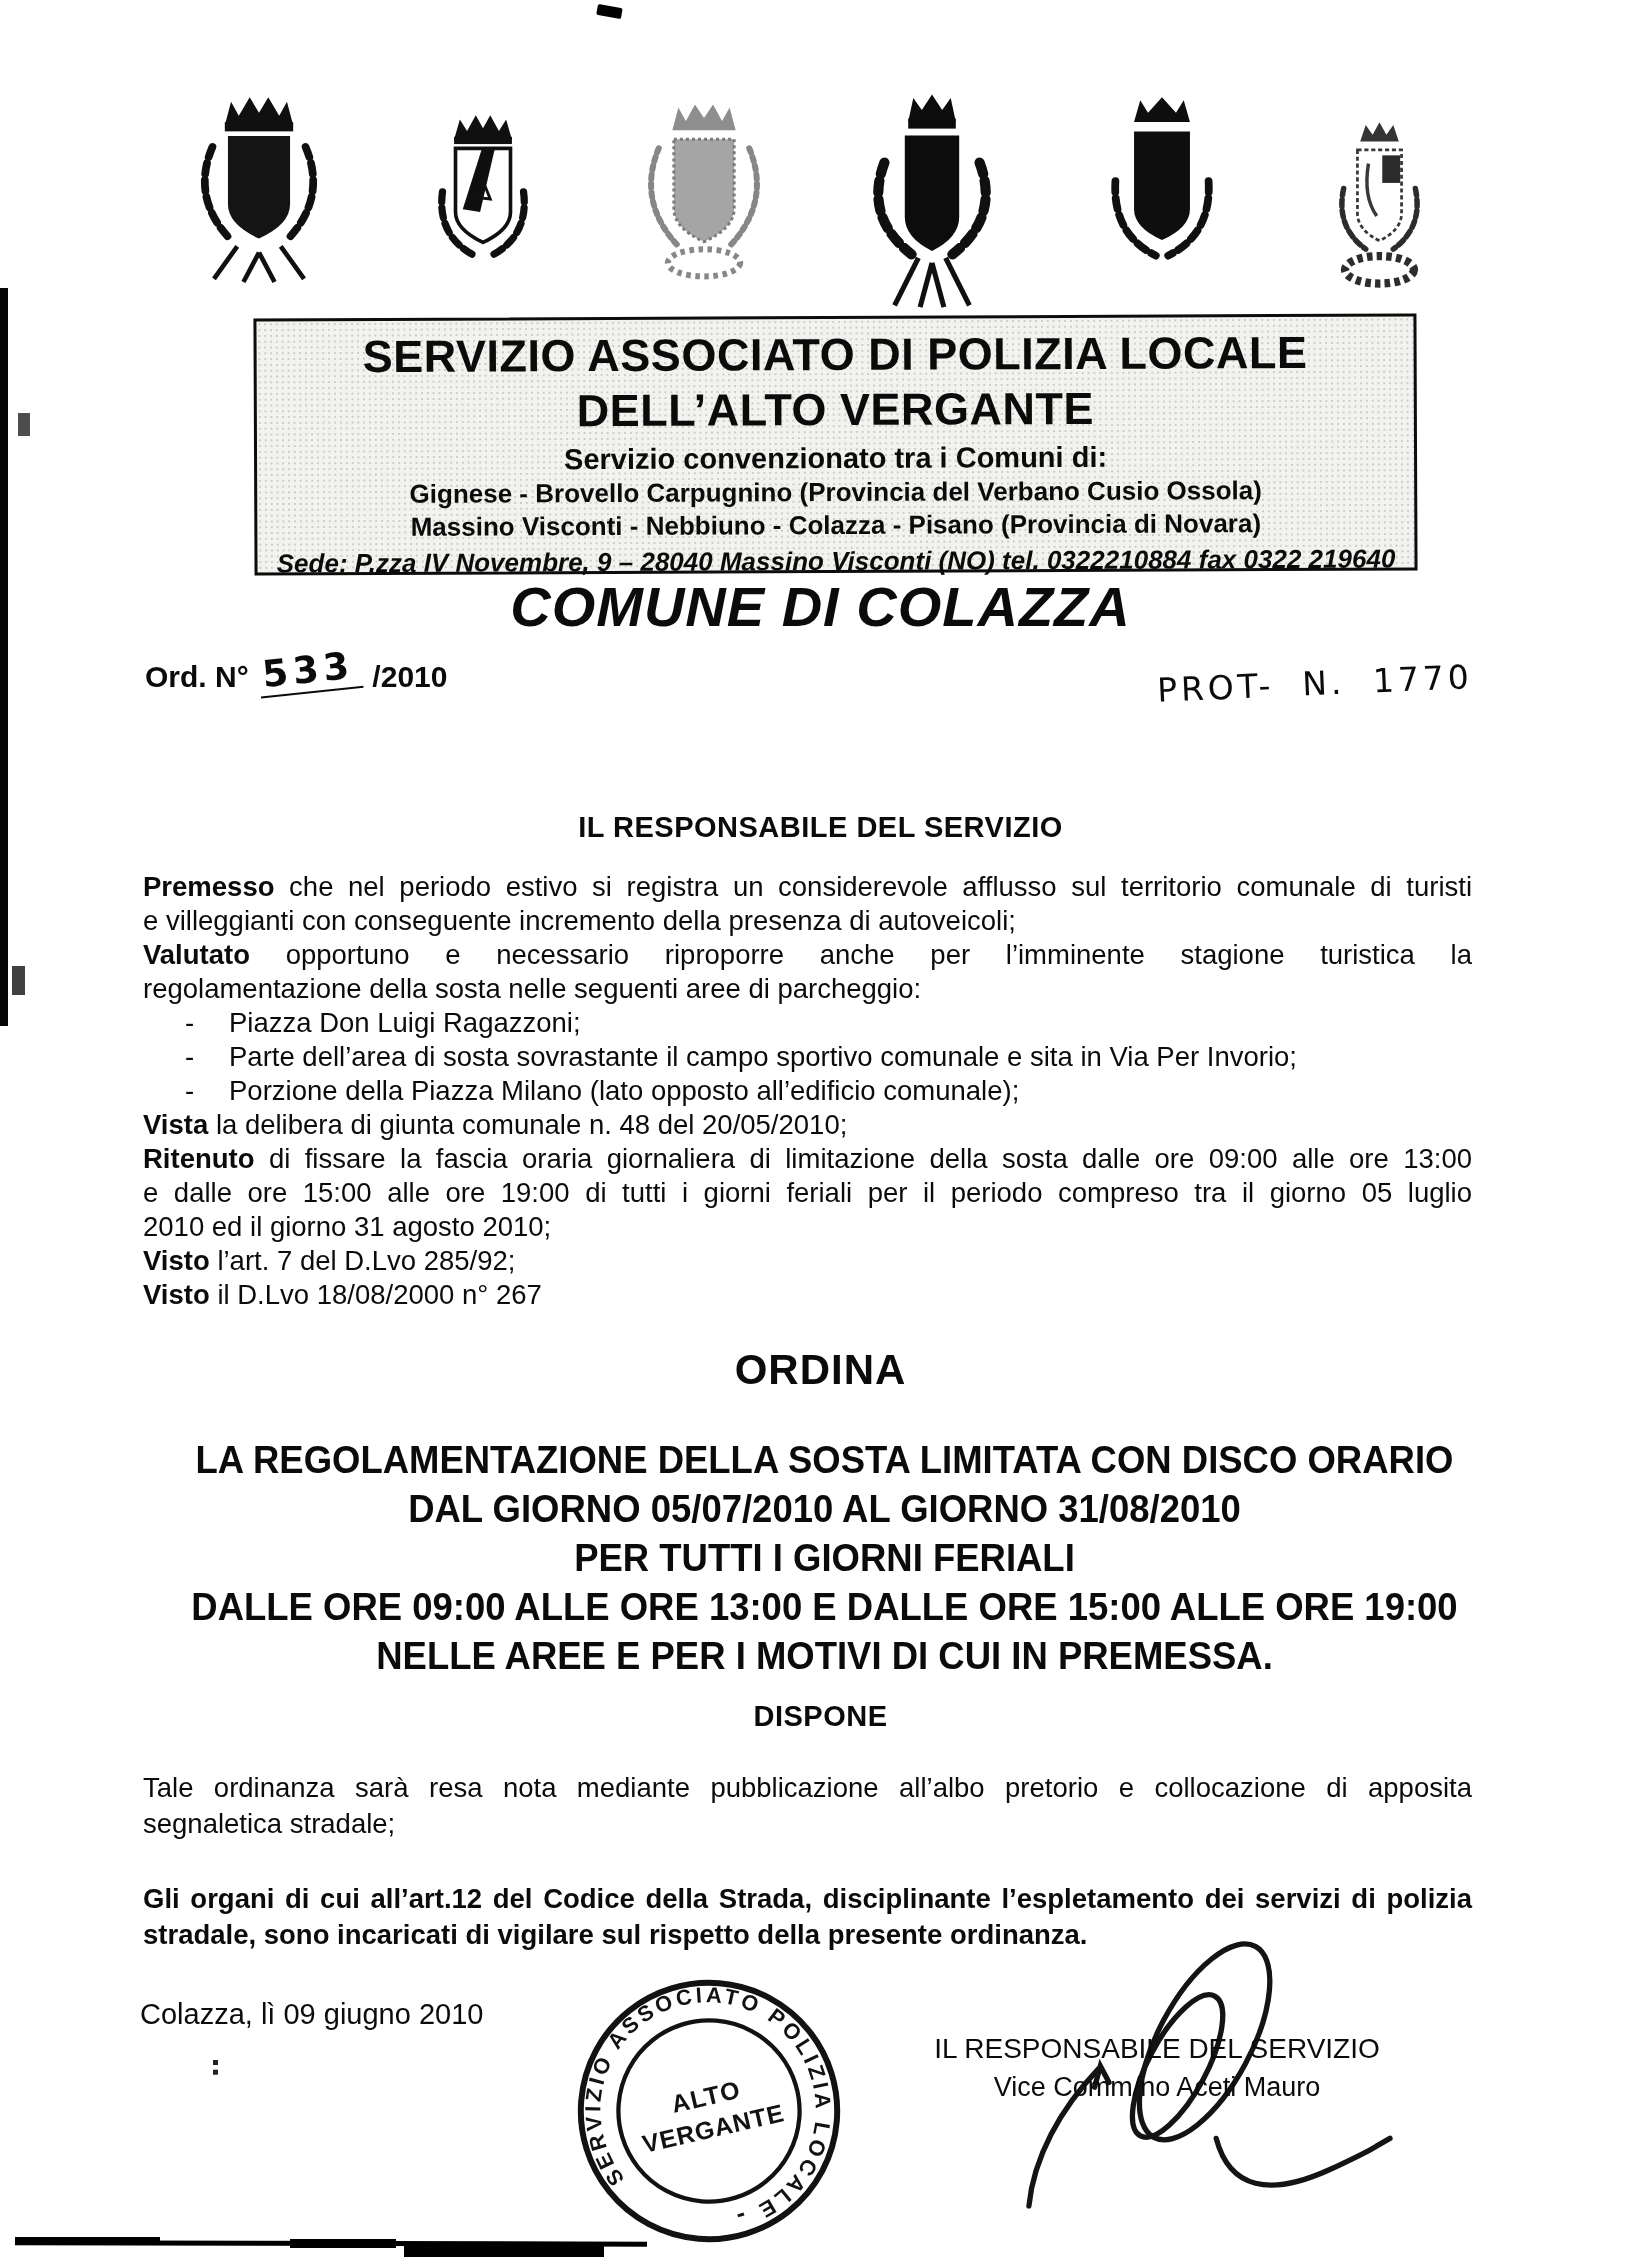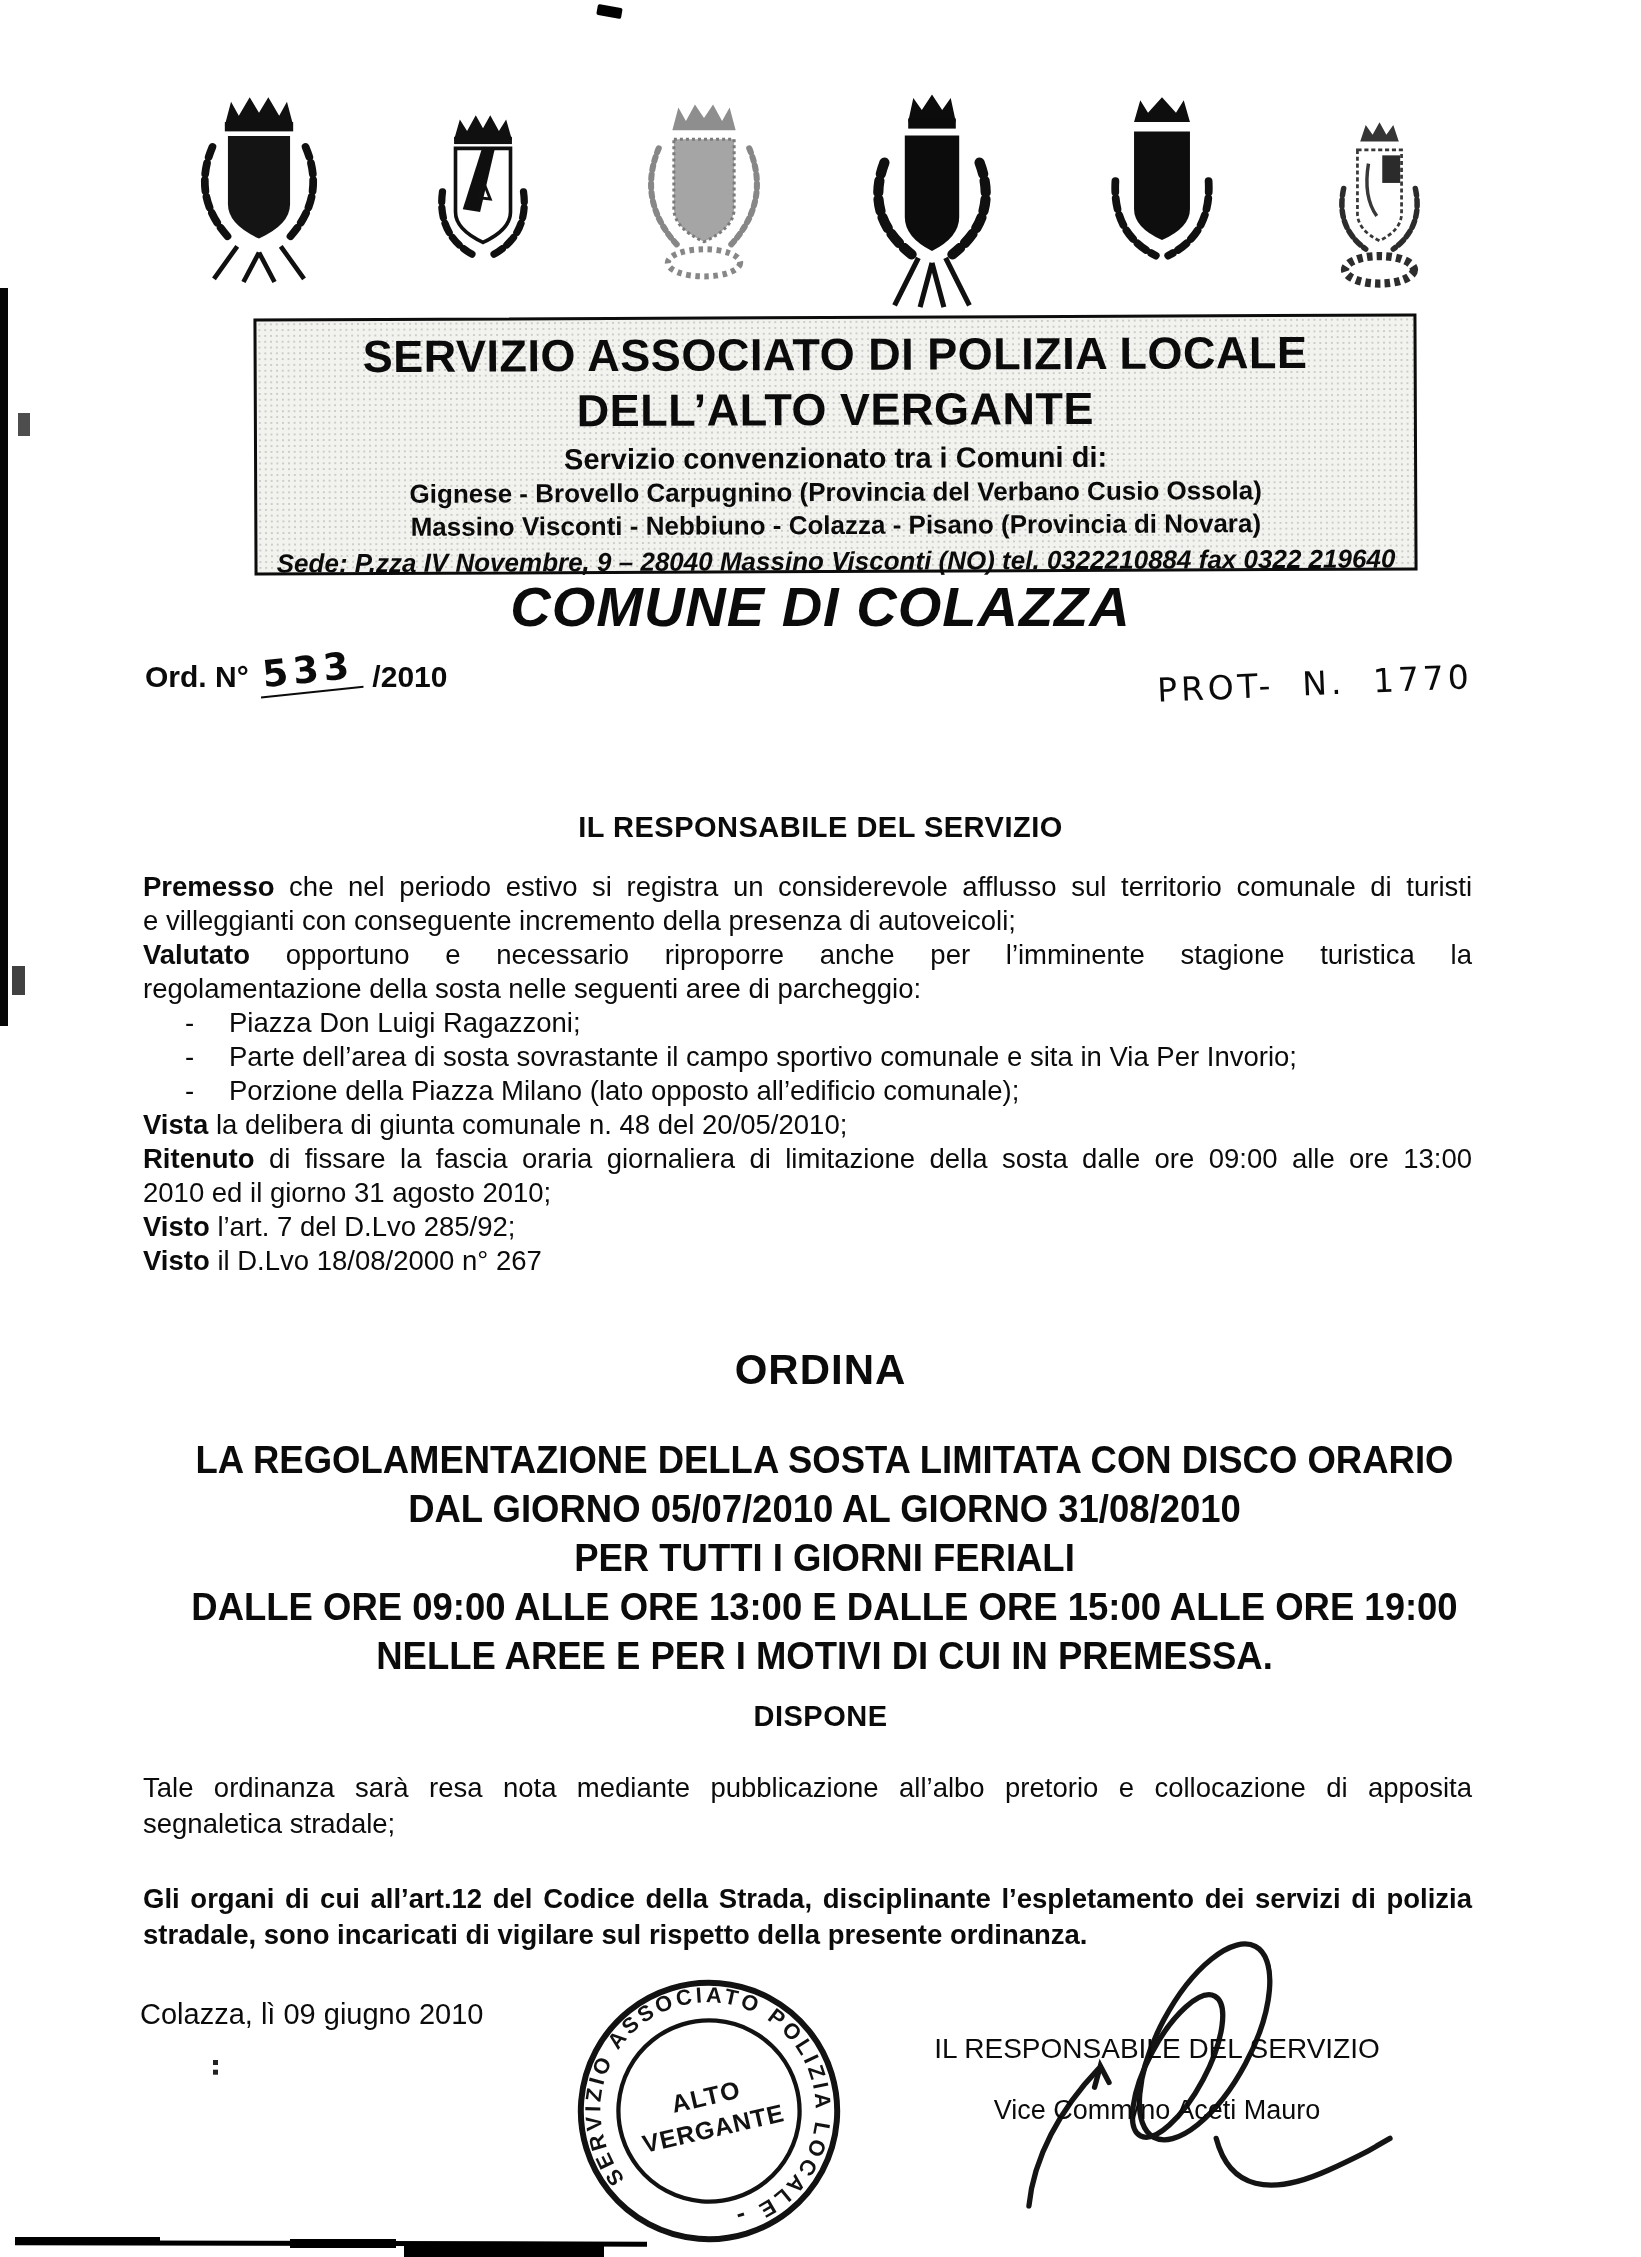--- a/index.html
+++ b/index.html
@@ -48,21 +48,21 @@
   .ordina-block{position:absolute;top:1436px;left:4px;width:100%;text-align:center;font-weight:bold;font-size:38px;line-height:49px;}
   .ordina-block div{transform:scaleX(.96);}
   .dispone-heading{position:absolute;top:1700px;left:0;width:100%;text-align:center;font-size:29px;font-weight:bold;letter-spacing:0.5px;}
   .dispone-p1{position:absolute;left:143px;top:1770px;width:1329px;font-size:27.5px;line-height:36px;}
   .dispone-p2{position:absolute;left:143px;top:1881px;width:1329px;font-size:27.5px;line-height:36px;font-weight:bold;}
   
   .date-line{position:absolute;left:140px;top:1998px;font-size:29px;}
   .stamp{position:absolute;left:568px;top:1970px;transform:rotate(-17deg);}
   .sig-svg{position:absolute;left:915px;top:1921px;}
   .sig-role{position:absolute;left:929px;top:2033px;width:456px;text-align:center;font-size:28px;}
-  .sig-name{position:absolute;left:929px;top:2072px;width:456px;text-align:center;font-size:27px;margin-top:23px;}
+  .sig-name{position:absolute;left:929px;top:2072px;width:456px;text-align:center;font-size:27px;}
   
   .left-bar{position:absolute;left:0;top:288px;width:7.7px;height:738px;background:#060606;}
   .top-mark{position:absolute;left:597px;top:5.8px;width:25px;height:10.6px;background:#000;transform:rotate(10deg);border-radius:1.9px;}
   .speck{position:absolute;background:#111;}
   .colon-mark{position:absolute;left:213px;top:2060px;width:4.8px;height:4.8px;background:#222;box-shadow:0 9.7px 0 #222;}
   .band1{position:absolute;left:15.4px;top:2241px;width:632px;height:4.8px;background:#000;transform:rotate(.12deg);}
   .band2{position:absolute;left:404px;top:2243px;width:200px;height:13.5px;background:#000;}
   .band3{position:absolute;left:15.4px;top:2237px;width:145px;height:5.8px;background:#000;}
   .band4{position:absolute;left:290px;top:2239px;width:106px;height:8.7px;background:#000;}
 </style>
@@ -189,20 +189,21 @@
       <span>Porzione della Piazza Milano (lato opposto all’edificio comunale);</span>
     </div>
     <div class="lline">
       <b class="lead">Vista</b>
       <span>la delibera di giunta comunale n. 48 del 20/05/2010;</span>
     </div>
     <div class="jline">
       <b class="lead">Ritenuto</b>
       <span>di fissare la fascia oraria giornaliera di limitazione della sosta dalle ore 09:00 alle ore 13:00</span>
     </div>
+    <div class="jline">e dalle ore 15:00 alle ore 19:00 di tutti i giorni feriali per il periodo compreso tra il giorno 05 luglio</div>
     <div class="lline">2010 ed il giorno 31 agosto 2010;</div>
     <div class="lline">
       <b class="lead">Visto</b>
       <span>l’art. 7 del D.Lvo 285/92;</span>
     </div>
     <div class="lline">
       <b class="lead">Visto</b>
       <span>il D.Lvo 18/08/2000 n° 267</span>
     </div>
   </div>

